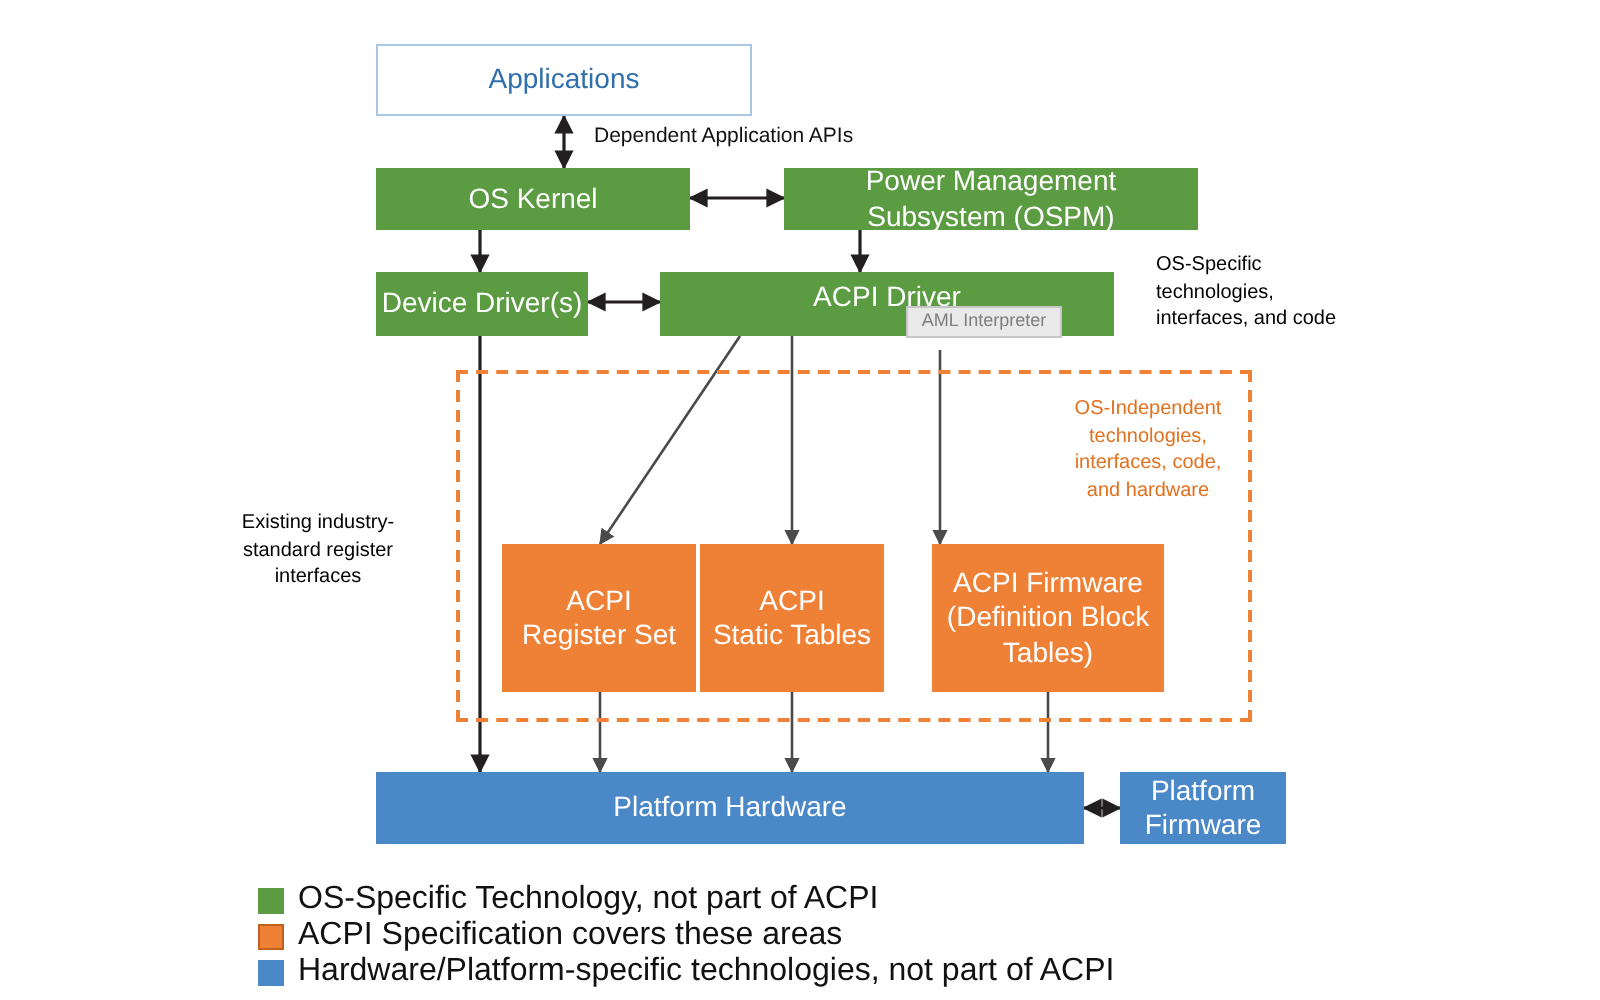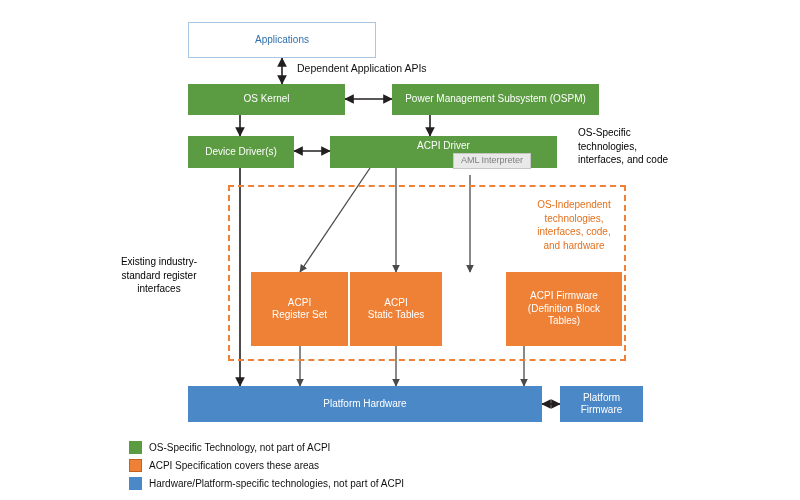--- a/index.html
+++ b/index.html
@@ -16,21 +16,21 @@
     overflow: hidden;
   }
   .box {
     position: absolute;
     box-sizing: border-box;
     display: flex;
     align-items: center;
     justify-content: center;
     text-align: center;
     color: #ffffff;
-    font-size: 10px;
+    font-size: 14px;
     line-height: 1.25;
     padding: 2px;
   }
   .green { background: #5b9b41; }
   .orange { background: #ef8137; }
   .blue  { background: #4a88c7; }
   .white-box {
     background: #ffffff;
     border: 1px solid #a9c6e3;
     color: #2f6fad;
@@ -51,21 +51,21 @@
   .label.center { text-align: center; }
   .dashed-region {
     position: absolute;
     border: 2px dashed #ef8137;
     box-sizing: border-box;
   }
   .legend-row {
     position: absolute;
     display: flex;
     align-items: center;
-    font-size: 10px;
+    font-size: 16px;
     color: #111;
   }
   .legend-swatch {
     width: 13px;
     height: 13px;
     margin-right: 7px;
     flex: 0 0 auto;
   }
   .legend-swatch.orange { border: 1px solid #c4601f; box-sizing: border-box; }
   svg.lines {
@@ -159,21 +159,21 @@
   <div class="box orange" style="left:251px; top:272px; width:97px; height:74px; flex-direction:column;">
     <span>ACPI</span>
     <span>Register Set</span>
   </div>
 
   <div class="box orange" style="left:350px; top:272px; width:92px; height:74px; flex-direction:column;">
     <span>ACPI</span>
     <span>Static Tables</span>
   </div>
 
-  <div class="box orange" style="left:466px; top:272px; width:116px; height:74px; flex-direction:column;margin-left:40px;">
+  <div class="box orange" style="left:466px; top:272px; width:116px; height:74px; flex-direction:column;">
     <span>ACPI Firmware</span>
     <span>(Definition Block</span>
     <span>Tables)</span>
   </div>
 
   <div class="box blue" style="left:188px; top:386px; width:354px; height:36px;">
     <span>Platform Hardware</span>
   </div>
 
   <div class="box blue" style="left:560px; top:386px; width:83px; height:36px; flex-direction:column;text-align:center;">

